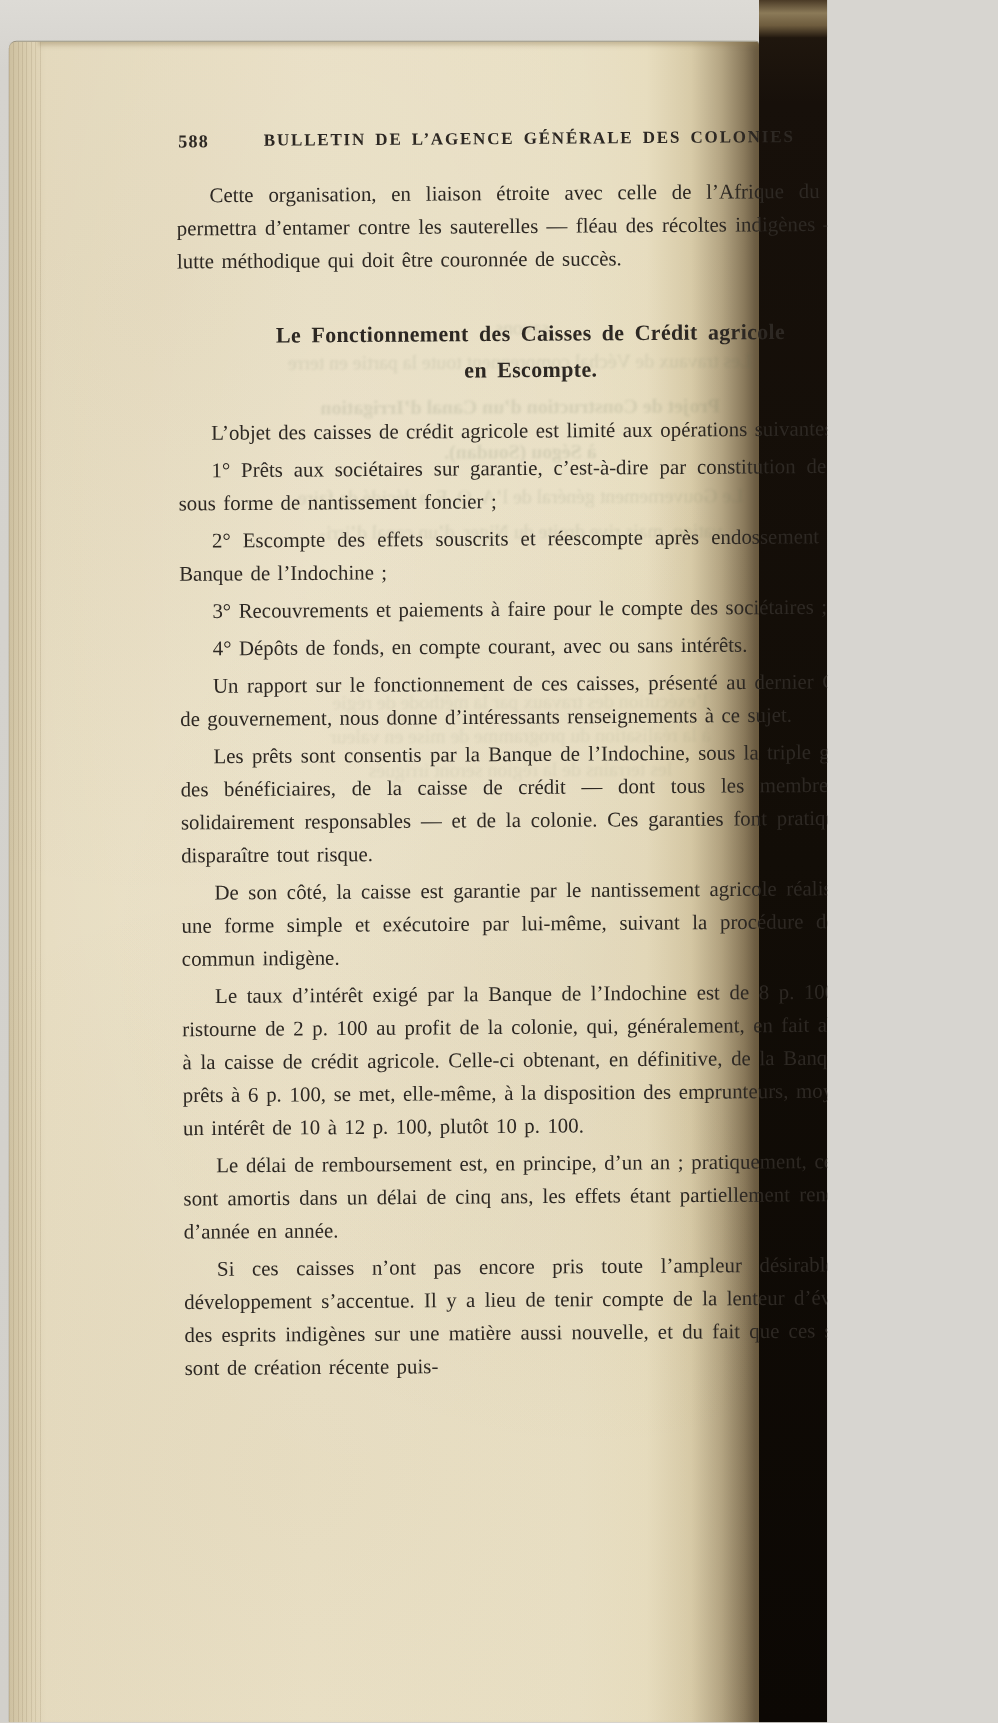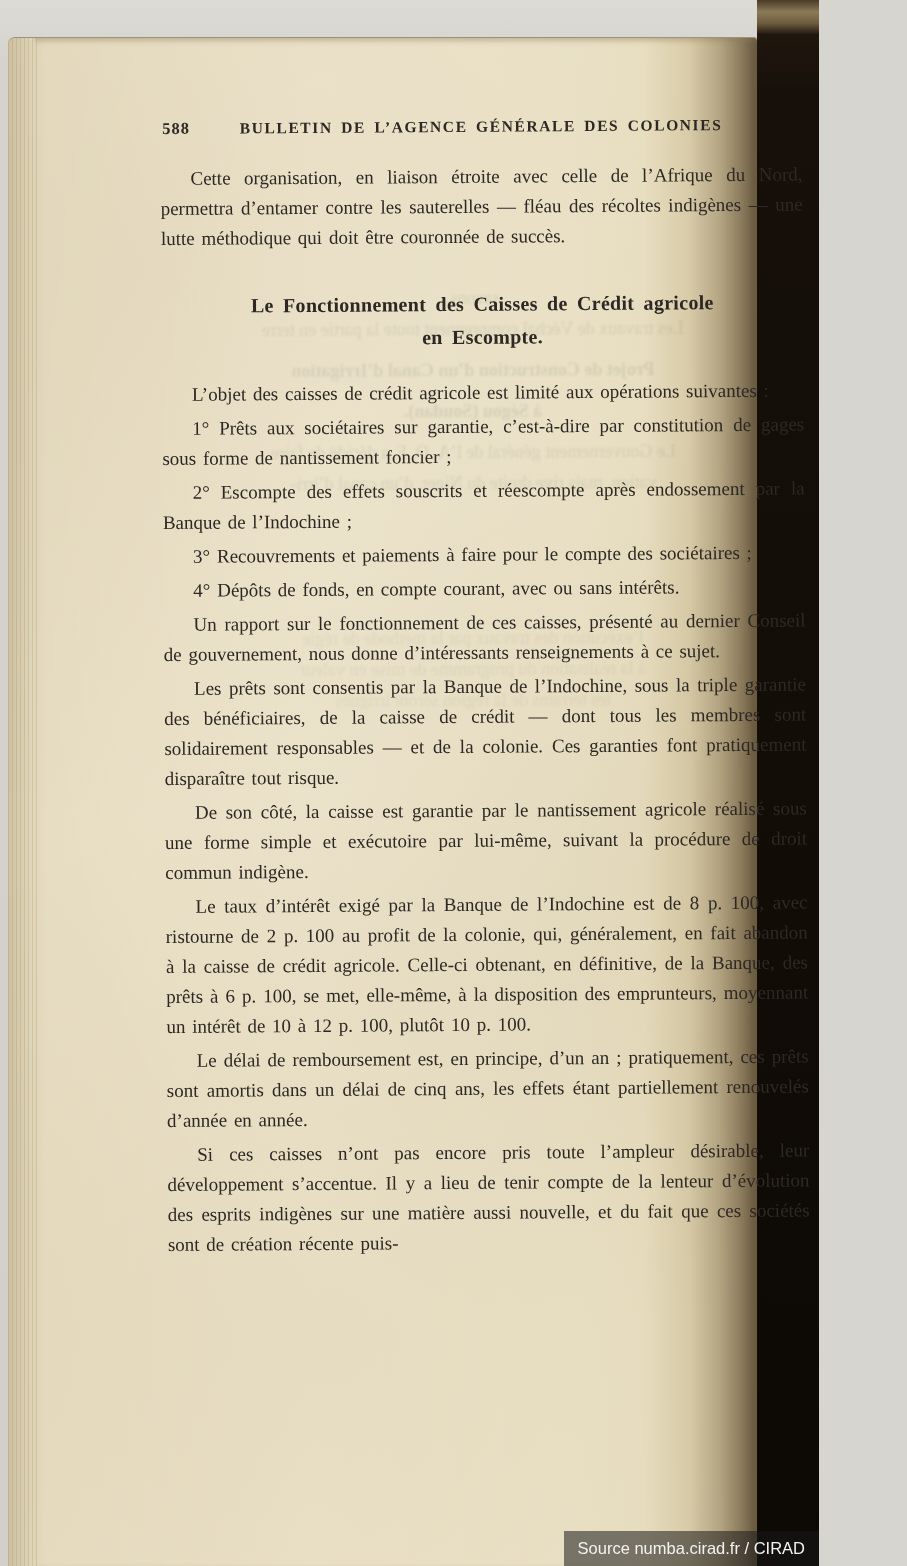--- a/index.html
+++ b/index.html
@@ -3,21 +3,21 @@
 <meta charset="utf-8">
 <style>
   * { margin:0; padding:0; box-sizing:border-box; }
   html,body { width:907px; height:1566px; }
   body {
     background:#d7d5d0;
     font-family:"Liberation Serif","DejaVu Serif",serif;
     overflow:hidden;
   }
   .scan {
-    position:relative; width:819px; height:1566px; overflow:hidden;
+    position:relative; width:752px; height:1566px; overflow:hidden;
     background:linear-gradient(180deg,#dddbd6 0%,#d5d3ce 4%,#d2d0cb 100%);
   }
   
   .binding {
     position:absolute; top:0; right:0; width:62px; height:100%;
     background:linear-gradient(180deg,#241a10 0%,#17100a 6%,#120d07 50%,#0c0804 100%);
   }
   .binding-top-edge {
     position:absolute; top:0; right:0; width:62px; height:34px;
     background:linear-gradient(180deg,#4a3a26 0%,#8b7a58 35%,#6e5c3e 68%,#241a10 100%);
@@ -141,17 +141,14 @@
       <p class="para">Un rapport sur le fonctionnement de ces caisses, présenté au dernier Conseil de gouvernement, nous donne d’intéressants renseignements à ce sujet.</p>
       <p class="para">Les prêts sont consentis par la Banque de l’Indochine, sous la triple garantie des bénéficiaires, de la caisse de crédit — dont tous les membres sont solidairement responsables — et de la colonie. Ces garanties font pratiquement disparaître tout risque.</p>
       <p class="para">De son côté, la caisse est garantie par le nantissement agricole réalisé sous une forme simple et exécutoire par lui-même, suivant la procédure de droit commun indigène.</p>
       <p class="para">Le taux d’intérêt exigé par la Banque de l’Indochine est de 8 p. 100, avec ristourne de 2 p. 100 au profit de la colonie, qui, généralement, en fait abandon à la caisse de crédit agricole. Celle-ci obtenant, en définitive, de la Banque, des prêts à 6 p. 100, se met, elle-même, à la disposition des emprunteurs, moyennant un intérêt de 10 à 12 p. 100, plutôt 10 p. 100.</p>
       <p class="para">Le délai de remboursement est, en principe, d’un an ; pratiquement, ces prêts sont amortis dans un délai de cinq ans, les effets étant partiellement renouvelés d’année en année.</p>
       <p class="para">Si ces caisses n’ont pas encore pris toute l’ampleur désirable, leur développement s’accentue. Il y a lieu de tenir compte de la lenteur d’évolution des esprits indigènes sur une matière aussi nouvelle, et du fait que ces sociétés sont de création récente puis-</p>
 
     </div>
   </div>
 
-  <div class="watermark">
-    <span>Source numba.cirad.fr / CIRAD</span>
-  </div>
 
 </div>
 
 </body></html>

